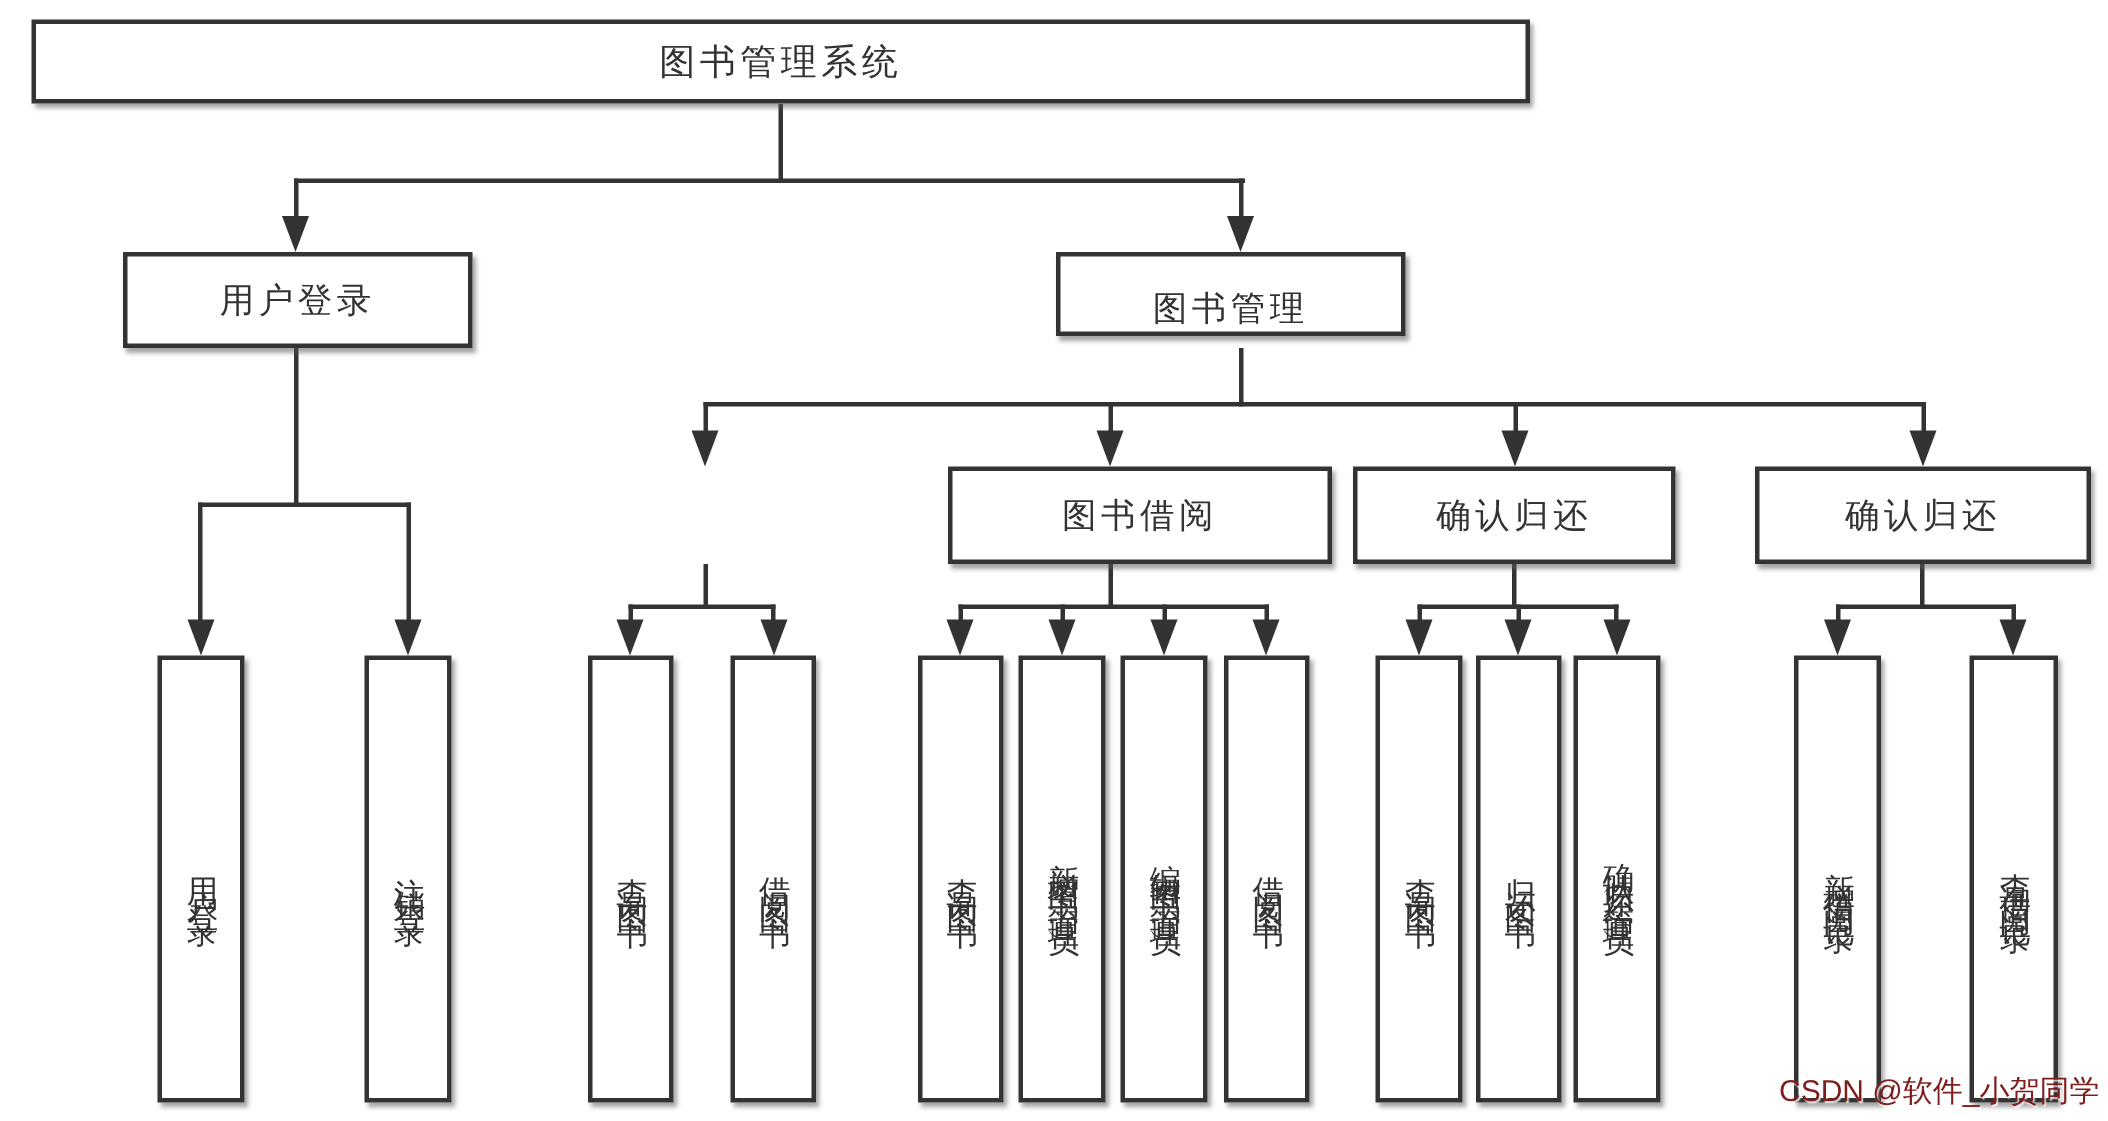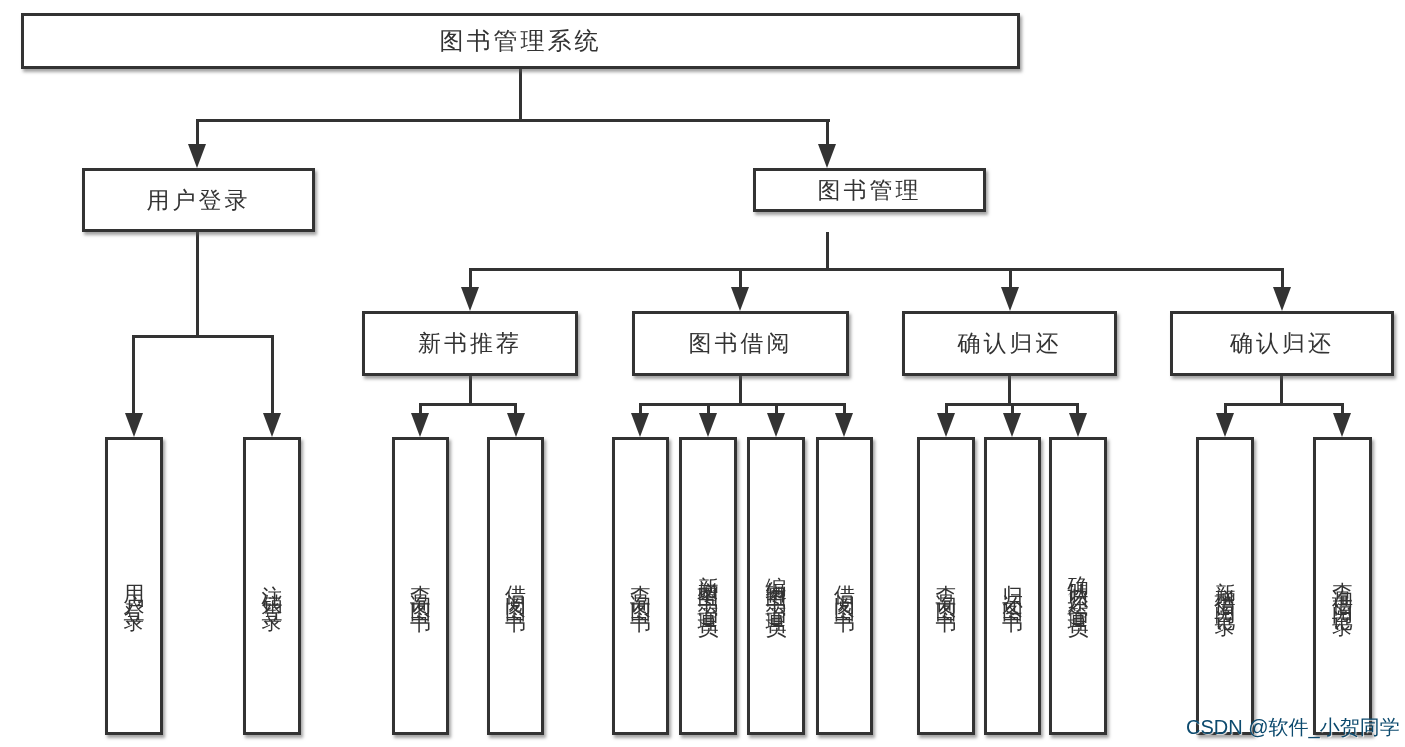--- a/index.html
+++ b/index.html
@@ -18,21 +18,21 @@
   }
   .box.v span{writing-mode:vertical-rl;}
   .ln{position:absolute;background:#333333;z-index:1;}
   .arr{
     position:absolute;width:0;height:0;z-index:1;
     border-left:9px solid transparent;border-right:9px solid transparent;
     border-top:24px solid #333333;
   }
   .wm{
     position:absolute;left:1186px;top:714px;z-index:3;
-    font-size:20px;color:#0c4a6e;white-space:nowrap;
+    font-size:20px;color:#7f1d1d;white-space:nowrap;
     text-shadow:1px 1px 1px rgba(255,255,255,0.9);
   }
 </style>
 </head>
 <body>
 
 <div class="canvas">
 
   <div class="ln" style="left:519px;top:69px;width:3px;height:52px;"></div>
   <div class="ln" style="left:196px;top:119px;width:634px;height:3px;"></div>
@@ -93,28 +93,25 @@
   <div class="arr" style="left:1216px;top:413px;"></div>
   <div class="arr" style="left:1333px;top:413px;"></div>
 
   <div class="box" style="left:21px;top:13px;width:999px;height:56px;font-size:24px;">
     <span>图书管理系统</span>
   </div>
 
   <div class="box" style="left:82px;top:168px;width:233px;height:64px;">
     <span>用户登录</span>
   </div>
-  <div class="box" style="left:753px;top:168px;width:233px;height:44px;">
+  <div class="box" style="left:704px;top:168px;width:233px;height:56px;align-items:flex-end;">
     <span>图书管理</span>
   </div>
 
-  <div class="box" style="left:362px;top:311px;width:216px;height:65px;">
-    <span>新书推荐</span>
-  </div>
-  <div class="box" style="left:632px;top:311px;width:217px;height:65px;">
+  <div class="box" style="left:632px;top:311px;width:256px;height:65px;">
     <span>图书借阅</span>
   </div>
   <div class="box" style="left:902px;top:311px;width:215px;height:65px;">
     <span>确认归还</span>
   </div>
   <div class="box" style="left:1170px;top:311px;width:224px;height:65px;">
     <span>确认归还</span>
   </div>
 
   <div class="box v" style="left:105px;top:437px;width:58px;height:298px;">

